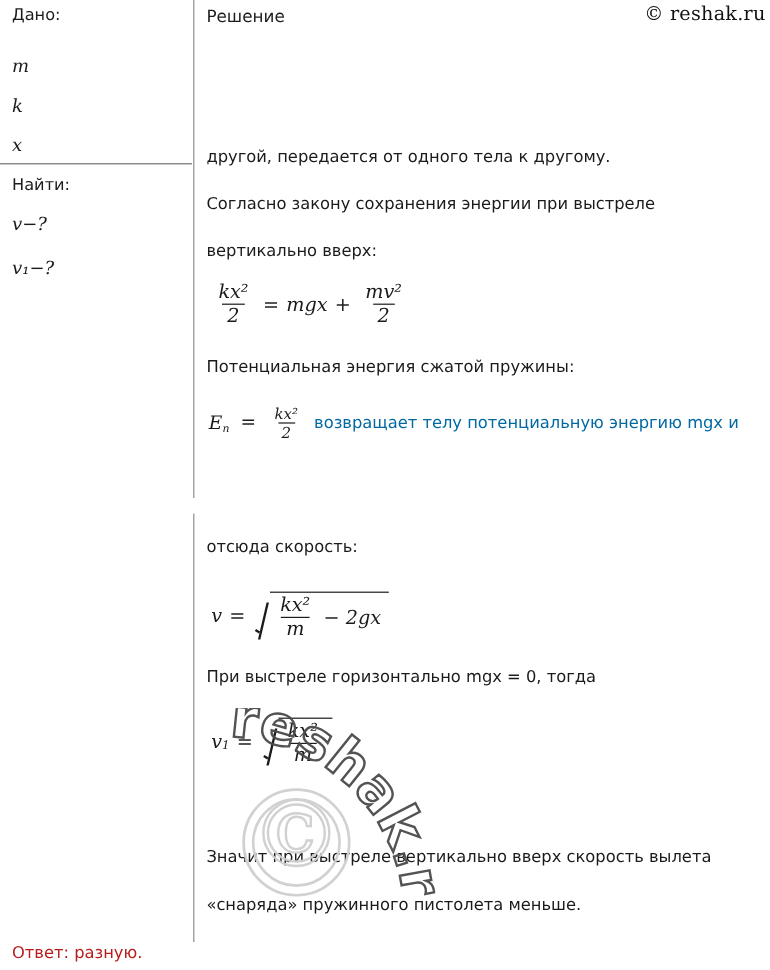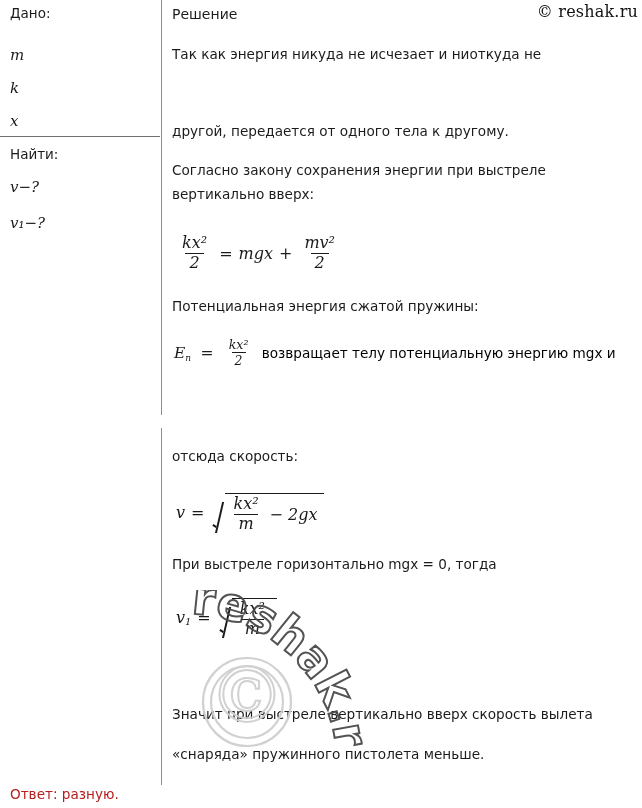--- a/index.html
+++ b/index.html
@@ -189,21 +189,21 @@
     font-family: "DejaVu Serif", "Liberation Serif", serif;
     font-style: italic;
     font-size: 12.5px;
     line-height: 1.05;
     margin: 0 3px;
     position: relative;
     top: -1px;
   }
   .ifrac > .num { padding: 0 3px 1px 3px; }
   .ifrac > .den { padding: 1px 3px 0 3px; border-top: 1.1px solid #1b1b1b; }
-  .faded2 { color: #000000; }
+  .faded2 { color: #0369a1; }
 
   
   .answer {
     position: absolute;
     left: 10px;
     font-size: 13.6px;
     line-height: 1;
     color: #b91c1c;
     white-space: nowrap;
   }
@@ -248,28 +248,27 @@
     <div class="given-var" style="top:216px;">v₁−?</div>
   </div>
 
   <div class="vrule" style="top:0px;    height:415px;"></div>
   <div class="vrule" style="top:428px;  height:357px;"></div>
 
   <div class="sol-col">
 
     <div class="sol-line heading" style="top:7px;">Решение</div>
 
-    <div class="sol-line" style="top:48px;">Так как энергия никуда не исчезает и ниоткуда не</div>
 
 
     <div class="sol-line" style="top:125px;">другой, передается от одного тела к другому.</div>
 
     <div class="sol-line" style="top:164px;">Согласно закону сохранения энергии при выстреле</div>
 
-    <div class="sol-line" style="top:188px;text-align:center;">вертикально вверх:</div>
+    <div class="sol-line" style="top:203px;text-align:center;">вертикально вверх:</div>
 
     <div class="eq" style="top:235px;">
       <span class="frac">
         <span class="num">kx²</span>
         <span class="den">2</span>
       </span>
       <span class="op">=</span>
       <span>mgx</span>
       <span class="op">+</span>
       <span class="frac">

